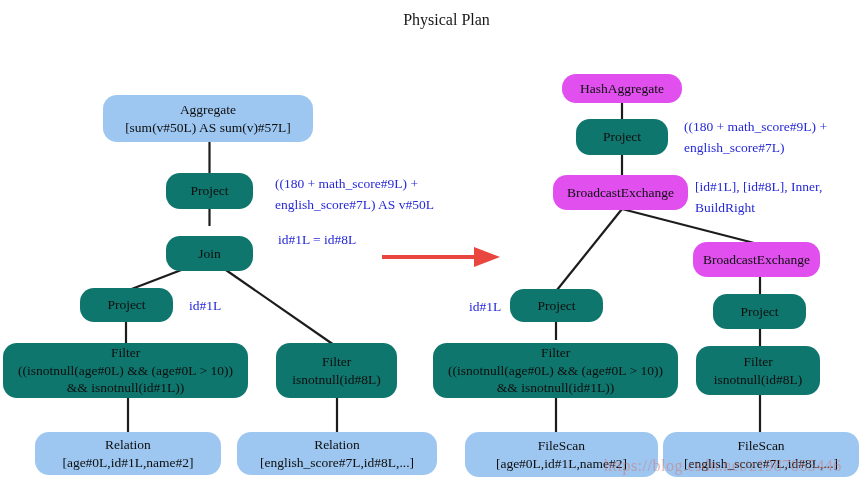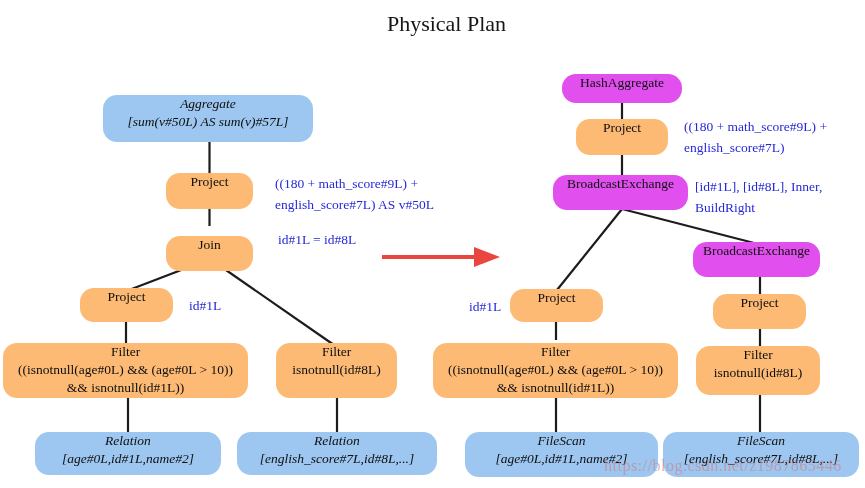--- a/index.html
+++ b/index.html
@@ -2,28 +2,28 @@
 <html><head>
 <meta charset="utf-8">
 <style>
   html,body{margin:0;padding:0;background:#ffffff;}
   .canvas{
     position:relative;width:865px;height:488px;background:#ffffff;overflow:hidden;
     font-family:"Liberation Serif", serif;
   }
   .title{
     position:absolute;top:11px;left:0;right:0;text-align:center;padding-left:28px;
-    font-size:22px;color:#161616;
+    font-size:16px;color:#161616;
   }
   .node{
-    position:absolute;display:flex;align-items:flex-start;justify-content:center;
+    position:absolute;display:flex;align-items:center;justify-content:center;
     text-align:center;font-size:13.5px;color:#0e0e0e;white-space:pre-line;line-height:1.33;border-radius:14px;
   }
-  .green{background:#fdba74;}
-  .blue{background:#9dc7f1;font-style:italic;}
+  .green{background:#0f766e;}
+  .blue{background:#9dc7f1;}
   .magenta{background:#e150ef;}
   .ann{
     position:absolute;color:#2629d8;font-size:13.5px;white-space:pre-line;line-height:1.55;
   }
   .edges{position:absolute;left:0;top:0;pointer-events:none;}
   .watermark{
     position:absolute;left:604px;top:457px;
     font-family:Liberation Serif, serif;font-size:16px;
     color:rgba(205,120,120,0.55);letter-spacing:0.5px;
   }

